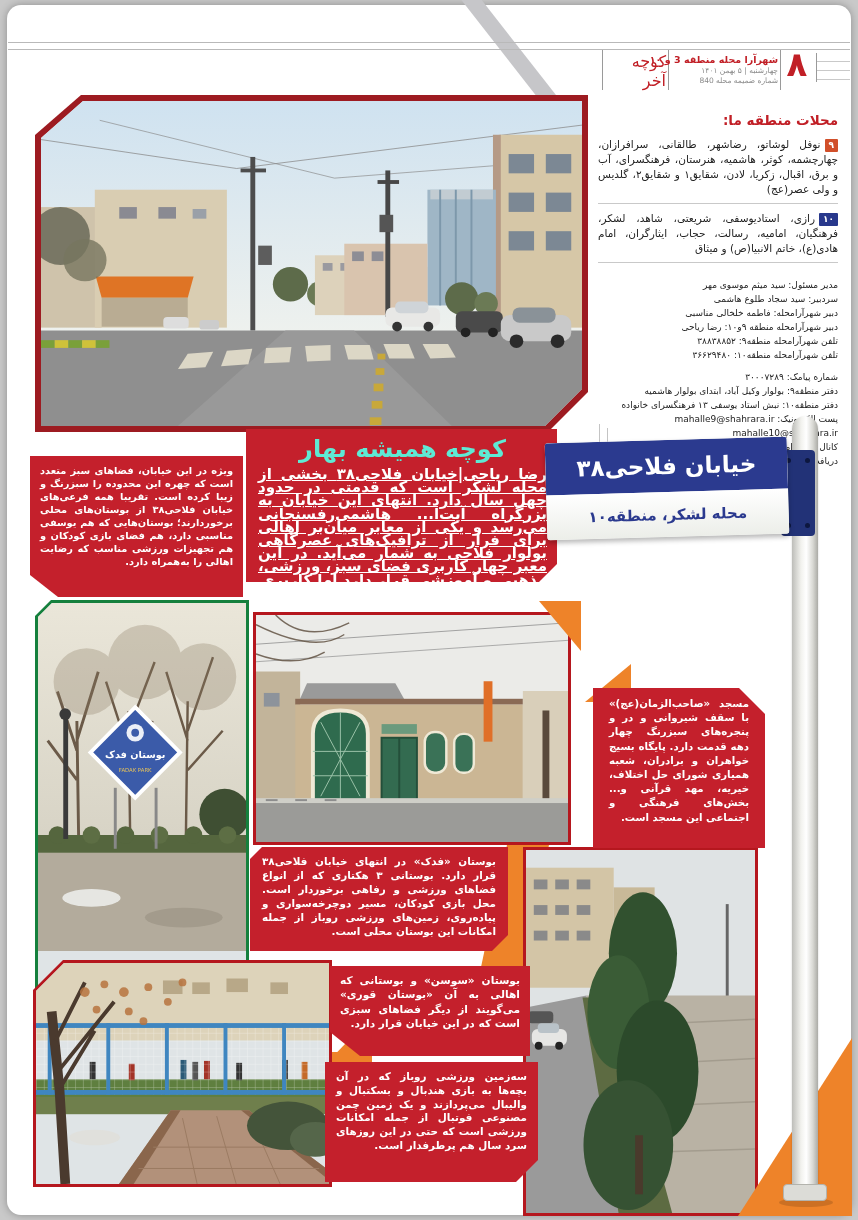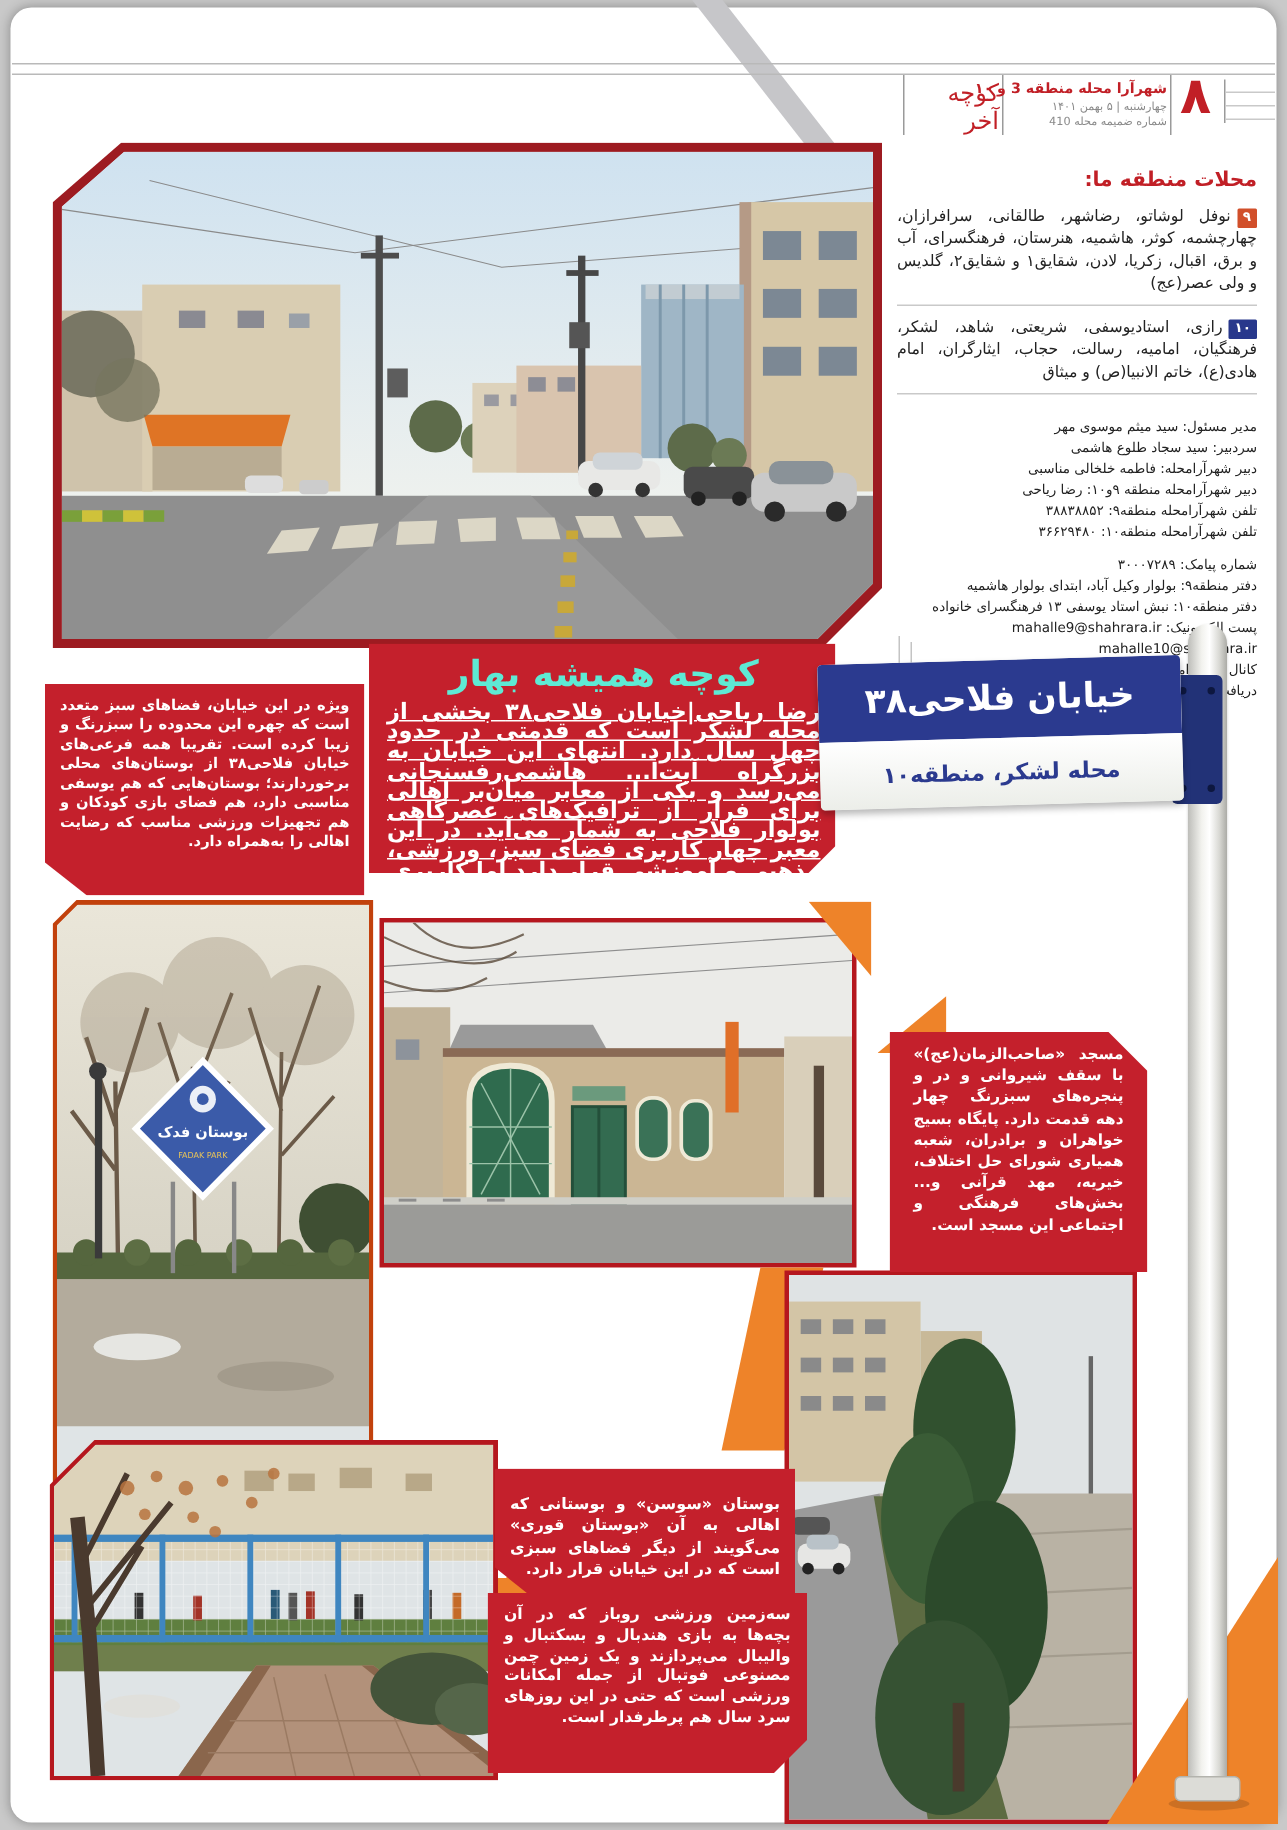--- a/index.html
+++ b/index.html
@@ -66,21 +66,21 @@
   <div class="abs hline" style="top:42px;"></div>
   <div class="abs hline" style="top:49px;"></div>
   <div class="abs stripe"></div>
 
   <div class="abs section-title">کوچه آخر</div>
   <div class="abs vdiv" style="left:602px;"></div>
   <div class="abs vdiv" style="left:668px;"></div>
   <div class="abs masthead">
     <div class="m1">شهرآرا محله منطقه 3 و ۱۰</div>
     <div class="m2">چهارشنبه | ۵ بهمن ۱۴۰۱</div>
-    <div class="m2">شماره ضمیمه محله 410</div>
+    <div class="m2">شماره ضمیمه محله 840</div>
   </div>
   <div class="abs vdiv" style="left:780px;"></div>
   <div class="abs pagenum">۸</div>
   <div class="abs linesbox">
     <div></div>
       <div></div>
       <div></div>
   </div>
 
   <div class="abs rightcol">
@@ -216,21 +216,21 @@
   <div class="abs rb" style="left:246px;top:429px;width:311px;height:153px;padding:2px 10px 6px 12px;
        clip-path:polygon(0 0,100% 0,100% calc(100% - 18px),calc(100% - 18px) 100%,0 100%);">
     <div class="lead-title">کوچه همیشه بهار</div>
     <p style="font-size:15px;line-height:13.2px;text-decoration:underline;">رضا ریاحی|خیابان فلاحی۳۸ بخشی از محله لشکر است که قدمتی در حدود چهل سال دارد. انتهای این خیابان به بزرگراه آیت‌ا... هاشمی‌رفسنجانی می‌رسد و یکی از معابر میان‌بر اهالی برای فرار از ترافیک‌های عصرگاهی بولوار فلاحی به شمار می‌آید. در این معبر چهار کاربری فضای سبز، ورزشی، مذهبی و آموزشی قرار دارد اما کاربری</p>
   </div>
   <div class="abs rb" style="left:30px;top:456px;width:213px;height:141px;padding:8px 10px;
        clip-path:polygon(0 0,100% 0,100% 100%,28px 100%,0 calc(100% - 22px));">
     <p style="font-size:9.8px;line-height:13px;">ویژه در این خیابان، فضاهای سبز متعدد است که چهره این محدوده را سبزرنگ و زیبا کرده است. تقریبا همه فرعی‌های خیابان فلاحی۳۸ از بوستان‌های محلی برخوردارند؛ بوستان‌هایی که هم یوسفی مناسبی دارد، هم فضای بازی کودکان و هم تجهیزات ورزشی مناسب که رضایت اهالی را به‌همراه دارد.</p>
   </div>
 
-  <div class="abs frame" style="left:35px;top:600px;width:214px;height:418px;background:#c2410c;
+  <div class="abs frame" style="left:35px;top:600px;width:214px;height:418px;background:#15803d;
        clip-path:polygon(16px 0,100% 0,100% 100%,0 100%,0 16px);">
     <div class="ph" style="left:3px;top:3px;right:3px;bottom:3px;
          clip-path:polygon(14px 0,100% 0,100% 100%,0 100%,0 14px);">
       <svg viewBox="0 0 214 354" width="208" height="348" preserveAspectRatio="none">
         <defs>
           <linearGradient id="sky2" x1="0" y1="0" x2="0" y2="1">
             <stop offset="0" stop-color="#eae6d9"></stop>
               <stop offset="1" stop-color="#d6d2c4"></stop>
           </linearGradient>
         </defs>
@@ -323,20 +323,24 @@
        clip-path:polygon(0 0,100% 0,100% 100%);"></div>
 
   <div class="abs orange" style="left:585px;top:664px;width:46px;height:38px;
        clip-path:polygon(0 100%,100% 0,100% 100%);"></div>
   <div class="abs rb" style="left:593px;top:688px;width:172px;height:160px;padding:9px 16px;
        clip-path:polygon(0 0,calc(100% - 26px) 0,100% 26px,100% 100%,0 100%);">
     <p style="font-size:10.2px;line-height:14.2px;">مسجد «صاحب‌الزمان(عج)» با سقف شیروانی و در و پنجره‌های سبزرنگ چهار دهه قدمت دارد. پایگاه بسیج خواهران و برادران، شعبه همیاری شورای حل اختلاف، خیریه، مهد قرآنی و... بخش‌های فرهنگی و اجتماعی این مسجد است.</p>
   </div>
 
   <div class="abs orange" style="left:494px;top:845px;width:42px;height:122px;transform:skewX(-12deg);"></div>
+  <div class="abs rb" style="left:250px;top:847px;width:258px;height:104px;padding:7px 12px;
+       clip-path:polygon(12px 0,100% 0,100% calc(100% - 16px),calc(100% - 16px) 100%,0 100%,0 12px);">
+    <p style="font-size:10.4px;line-height:14px;">بوستان «فدک» در انتهای خیابان فلاحی۳۸ قرار دارد. بوستانی ۳ هکتاری که از انواع فضاهای ورزشی و رفاهی برخوردار است. محل بازی کودکان، مسیر دوچرخه‌سواری و پیاده‌روی، زمین‌های ورزشی روباز از جمله امکانات این بوستان محلی است.</p>
+  </div>
 
   <div class="abs frame" style="left:523px;top:847px;width:235px;height:369px;background:#b5171e;">
     <div class="ph" style="left:3px;top:3px;right:3px;bottom:3px;">
       <svg viewBox="0 0 235 369" width="229" height="363" preserveAspectRatio="none">
         <rect width="235" height="369" fill="#dfe3e4"></rect>
         <rect x="0" y="18" width="90" height="122" fill="#d3c5a6"></rect>
         <g fill="#8a8a8a">
           <rect x="8" y="30" width="14" height="10"></rect>
             <rect x="30" y="30" width="14" height="10"></rect>
             <rect x="52" y="30" width="14" height="10"></rect>
@@ -371,22 +375,22 @@
           <rect x="12" y="176" width="22" height="10" rx="4" fill="#b9c2c8"></rect>
           <circle cx="13" cy="199" r="4" fill="#222"></circle>
             <circle cx="34" cy="199" r="4" fill="#222"></circle>
         </g>
       </svg>
     </div>
   </div>
 
   <div class="abs orange" style="left:320px;top:1016px;width:52px;height:54px;
        clip-path:polygon(100% 0,100% 100%,0 100%);"></div>
-  <div class="abs rb" style="left:330px;top:966px;width:200px;height:90px;padding:17px 10px;
-       clip-path:polygon(0 0,100% 0,100% 100%,30px 100%,0 calc(100% - 24px));margin-top:13px;">
+  <div class="abs rb" style="left:330px;top:966px;width:200px;height:90px;padding:7px 10px;
+       clip-path:polygon(0 0,100% 0,100% 100%,30px 100%,0 calc(100% - 24px));">
     <p style="font-size:10.6px;line-height:14.4px;">بوستان «سوسن» و بوستانی که اهالی به آن «بوستان قوری» می‌گویند از دیگر فضاهای سبزی است که در این خیابان قرار دارد.</p>
   </div>
 
   <div class="abs orange" style="left:317px;top:1052px;width:42px;height:38px;
        clip-path:polygon(0 0,100% 0,0 100%);"></div>
   <div class="abs rb" style="left:325px;top:1062px;width:213px;height:120px;padding:8px 11px;
        clip-path:polygon(0 0,100% 0,100% calc(100% - 22px),calc(100% - 22px) 100%,0 100%);">
     <p style="font-size:10.4px;line-height:13.8px;">سه‌زمین ورزشی روباز که در آن بچه‌ها به بازی هندبال و بسکتبال و والیبال می‌پردازند و یک زمین چمن مصنوعی فوتبال از جمله امکانات ورزشی است که حتی در این روزهای سرد سال هم پرطرفدار است.</p>
   </div>
 

